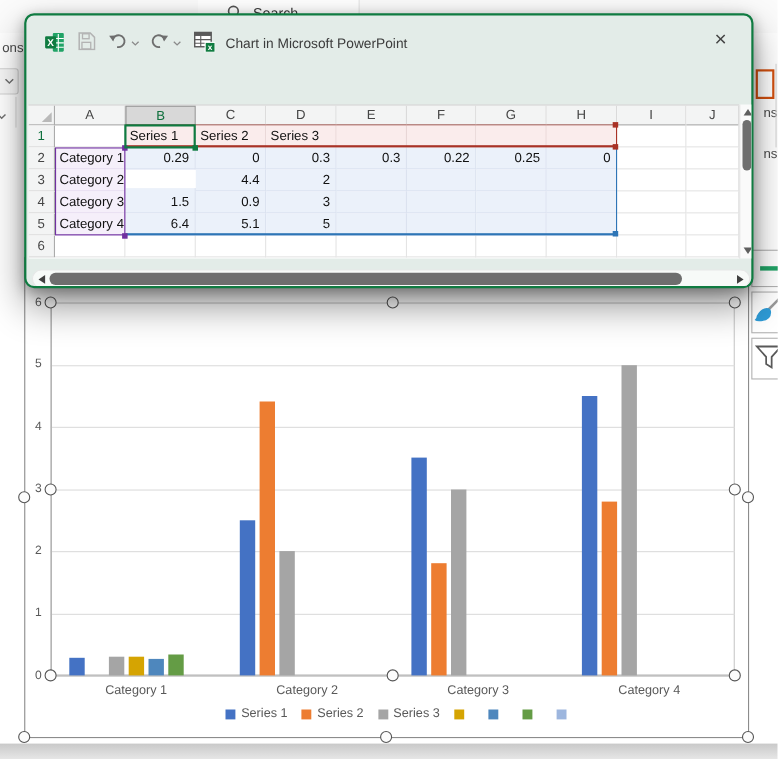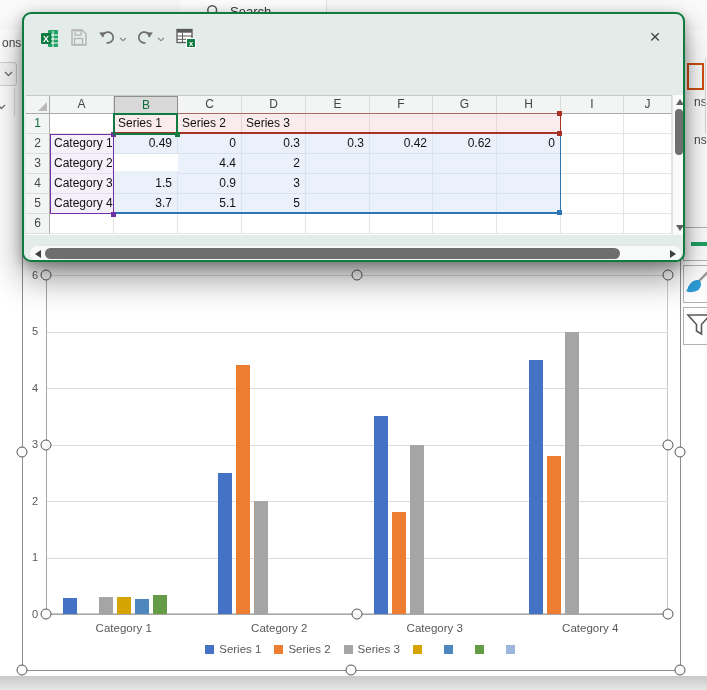--- a/index.html
+++ b/index.html
@@ -241,20 +241,21 @@
     </svg>
   <svg class="tb-icon" style="left:152px;top:14px;" width="20" height="20" viewBox="0 0 20 20">
     <rect x="1" y="1.5" width="15" height="13" fill="#fff" stroke="#5a5a5a" stroke-width="1.3"></rect>
     <rect x="1" y="1.5" width="15" height="3.2" fill="#5a5a5a"></rect>
     <line x1="6.5" y1="4.5" x2="6.5" y2="14.5" stroke="#5a5a5a" stroke-width="1"></line>
     <line x1="1" y1="8" x2="16" y2="8" stroke="#5a5a5a" stroke-width="1"></line>
     <line x1="1" y1="11.3" x2="16" y2="11.3" stroke="#5a5a5a" stroke-width="1"></line>
     <rect x="10.5" y="10.5" width="9" height="9" fill="#107c41" stroke="#fff" stroke-width="1"></rect>
     <text x="15" y="17.6" font-size="7.5" font-weight="bold" fill="#fff" text-anchor="middle" font-family="Liberation Sans, sans-serif">x</text>
   </svg>
+  <span class="win-title">Chart in Microsoft PowerPoint</span>
   <div class="win-close">×</div>
 
   <div class="grid" id="grid">
       <div class="corner-tri"></div>
       <div class="gcell ghead" style="left: 24px; top: 0px; width: 64px; height: 18px; line-height: 17px;">A</div>
       <div class="gcell ghead hl" style="left: 88px; top: 0px; width: 64px; height: 18px; line-height: 17px;">B</div>
       <div class="gcell ghead" style="left: 152px; top: 0px; width: 64px; height: 18px; line-height: 17px;">C</div>
       <div class="gcell ghead" style="left: 216px; top: 0px; width: 64px; height: 18px; line-height: 17px;">D</div>
       <div class="gcell ghead" style="left: 280px; top: 0px; width: 64px; height: 18px; line-height: 17px;">E</div>
       <div class="gcell ghead" style="left: 344px; top: 0px; width: 63px; height: 18px; line-height: 17px;">F</div>
@@ -268,26 +269,26 @@
       <div class="gcell gdata txt fill-pink" style="left: 152px; top: 18px; width: 64px; height: 20px;">Series 2</div>
       <div class="gcell gdata txt fill-pink" style="left: 216px; top: 18px; width: 64px; height: 20px;">Series 3</div>
       <div class="gcell gdata txt fill-pink" style="left: 280px; top: 18px; width: 64px; height: 20px;"></div>
       <div class="gcell gdata txt fill-pink" style="left: 344px; top: 18px; width: 63px; height: 20px;"></div>
       <div class="gcell gdata txt fill-pink" style="left: 407px; top: 18px; width: 64px; height: 20px;"></div>
       <div class="gcell gdata txt fill-pink" style="left: 471px; top: 18px; width: 64px; height: 20px;"></div>
       <div class="gcell gdata txt" style="left: 535px; top: 18px; width: 63px; height: 20px;"></div>
       <div class="gcell gdata txt" style="left: 598px; top: 18px; width: 48px; height: 20px;"></div>
       <div class="gcell grownum" style="left: 0px; top: 38px; width: 24px; height: 20px; line-height: 19px;">2</div>
       <div class="gcell gdata txt fill-purple" style="left: 24px; top: 38px; width: 64px; height: 20px;">Category 1</div>
-      <div class="gcell gdata num fill-blue" style="left: 88px; top: 38px; width: 64px; height: 20px;">0.49</div>
+      <div class="gcell gdata num fill-blue" style="left: 88px; top: 38px; width: 64px; height: 20px;">0.29</div>
       <div class="gcell gdata num fill-blue" style="left: 152px; top: 38px; width: 64px; height: 20px;">0</div>
       <div class="gcell gdata num fill-blue" style="left: 216px; top: 38px; width: 64px; height: 20px;">0.3</div>
       <div class="gcell gdata num fill-blue" style="left: 280px; top: 38px; width: 64px; height: 20px;">0.3</div>
-      <div class="gcell gdata num fill-blue" style="left: 344px; top: 38px; width: 63px; height: 20px;">0.42</div>
-      <div class="gcell gdata num fill-blue" style="left: 407px; top: 38px; width: 64px; height: 20px;">0.62</div>
+      <div class="gcell gdata num fill-blue" style="left: 344px; top: 38px; width: 63px; height: 20px;">0.22</div>
+      <div class="gcell gdata num fill-blue" style="left: 407px; top: 38px; width: 64px; height: 20px;">0.25</div>
       <div class="gcell gdata num fill-blue" style="left: 471px; top: 38px; width: 64px; height: 20px;">0</div>
       <div class="gcell gdata txt" style="left: 535px; top: 38px; width: 63px; height: 20px;"></div>
       <div class="gcell gdata txt" style="left: 598px; top: 38px; width: 48px; height: 20px;"></div>
       <div class="gcell grownum" style="left: 0px; top: 58px; width: 24px; height: 20px; line-height: 19px;">3</div>
       <div class="gcell gdata txt fill-purple" style="left: 24px; top: 58px; width: 64px; height: 20px;">Category 2</div>
       <div class="gcell gdata num fill-blue" style="left: 88px; top: 46px; width: 64px; height: 20px; margin-top: 29px;">2.5</div>
       <div class="gcell gdata num fill-blue" style="left: 152px; top: 58px; width: 64px; height: 20px;">4.4</div>
       <div class="gcell gdata num fill-blue" style="left: 216px; top: 58px; width: 64px; height: 20px;">2</div>
       <div class="gcell gdata txt fill-blue" style="left: 280px; top: 58px; width: 64px; height: 20px;"></div>
       <div class="gcell gdata txt fill-blue" style="left: 344px; top: 58px; width: 63px; height: 20px;"></div>
@@ -301,21 +302,21 @@
       <div class="gcell gdata num fill-blue" style="left: 152px; top: 78px; width: 64px; height: 20px;">0.9</div>
       <div class="gcell gdata num fill-blue" style="left: 216px; top: 78px; width: 64px; height: 20px;">3</div>
       <div class="gcell gdata txt fill-blue" style="left: 280px; top: 78px; width: 64px; height: 20px;"></div>
       <div class="gcell gdata txt fill-blue" style="left: 344px; top: 78px; width: 63px; height: 20px;"></div>
       <div class="gcell gdata txt fill-blue" style="left: 407px; top: 78px; width: 64px; height: 20px;"></div>
       <div class="gcell gdata txt fill-blue" style="left: 471px; top: 78px; width: 64px; height: 20px;"></div>
       <div class="gcell gdata txt" style="left: 535px; top: 78px; width: 63px; height: 20px;"></div>
       <div class="gcell gdata txt" style="left: 598px; top: 78px; width: 48px; height: 20px;"></div>
       <div class="gcell grownum" style="left: 0px; top: 98px; width: 24px; height: 20px; line-height: 19px;">5</div>
       <div class="gcell gdata txt fill-purple" style="left: 24px; top: 98px; width: 64px; height: 20px;">Category 4</div>
-      <div class="gcell gdata num fill-blue" style="left: 88px; top: 98px; width: 64px; height: 20px;">3.7</div>
+      <div class="gcell gdata num fill-blue" style="left: 88px; top: 98px; width: 64px; height: 20px;">6.4</div>
       <div class="gcell gdata num fill-blue" style="left: 152px; top: 98px; width: 64px; height: 20px;">5.1</div>
       <div class="gcell gdata num fill-blue" style="left: 216px; top: 98px; width: 64px; height: 20px;">5</div>
       <div class="gcell gdata txt fill-blue" style="left: 280px; top: 98px; width: 64px; height: 20px;"></div>
       <div class="gcell gdata txt fill-blue" style="left: 344px; top: 98px; width: 63px; height: 20px;"></div>
       <div class="gcell gdata txt fill-blue" style="left: 407px; top: 98px; width: 64px; height: 20px;"></div>
       <div class="gcell gdata txt fill-blue" style="left: 471px; top: 98px; width: 64px; height: 20px;"></div>
       <div class="gcell gdata txt" style="left: 535px; top: 98px; width: 63px; height: 20px;"></div>
       <div class="gcell gdata txt" style="left: 598px; top: 98px; width: 48px; height: 20px;"></div>
       <div class="gcell grownum" style="left: 0px; top: 118px; width: 24px; height: 20px; line-height: 19px;">6</div>
       <div class="gcell gdata txt" style="left: 24px; top: 118px; width: 64px; height: 20px;"></div>

